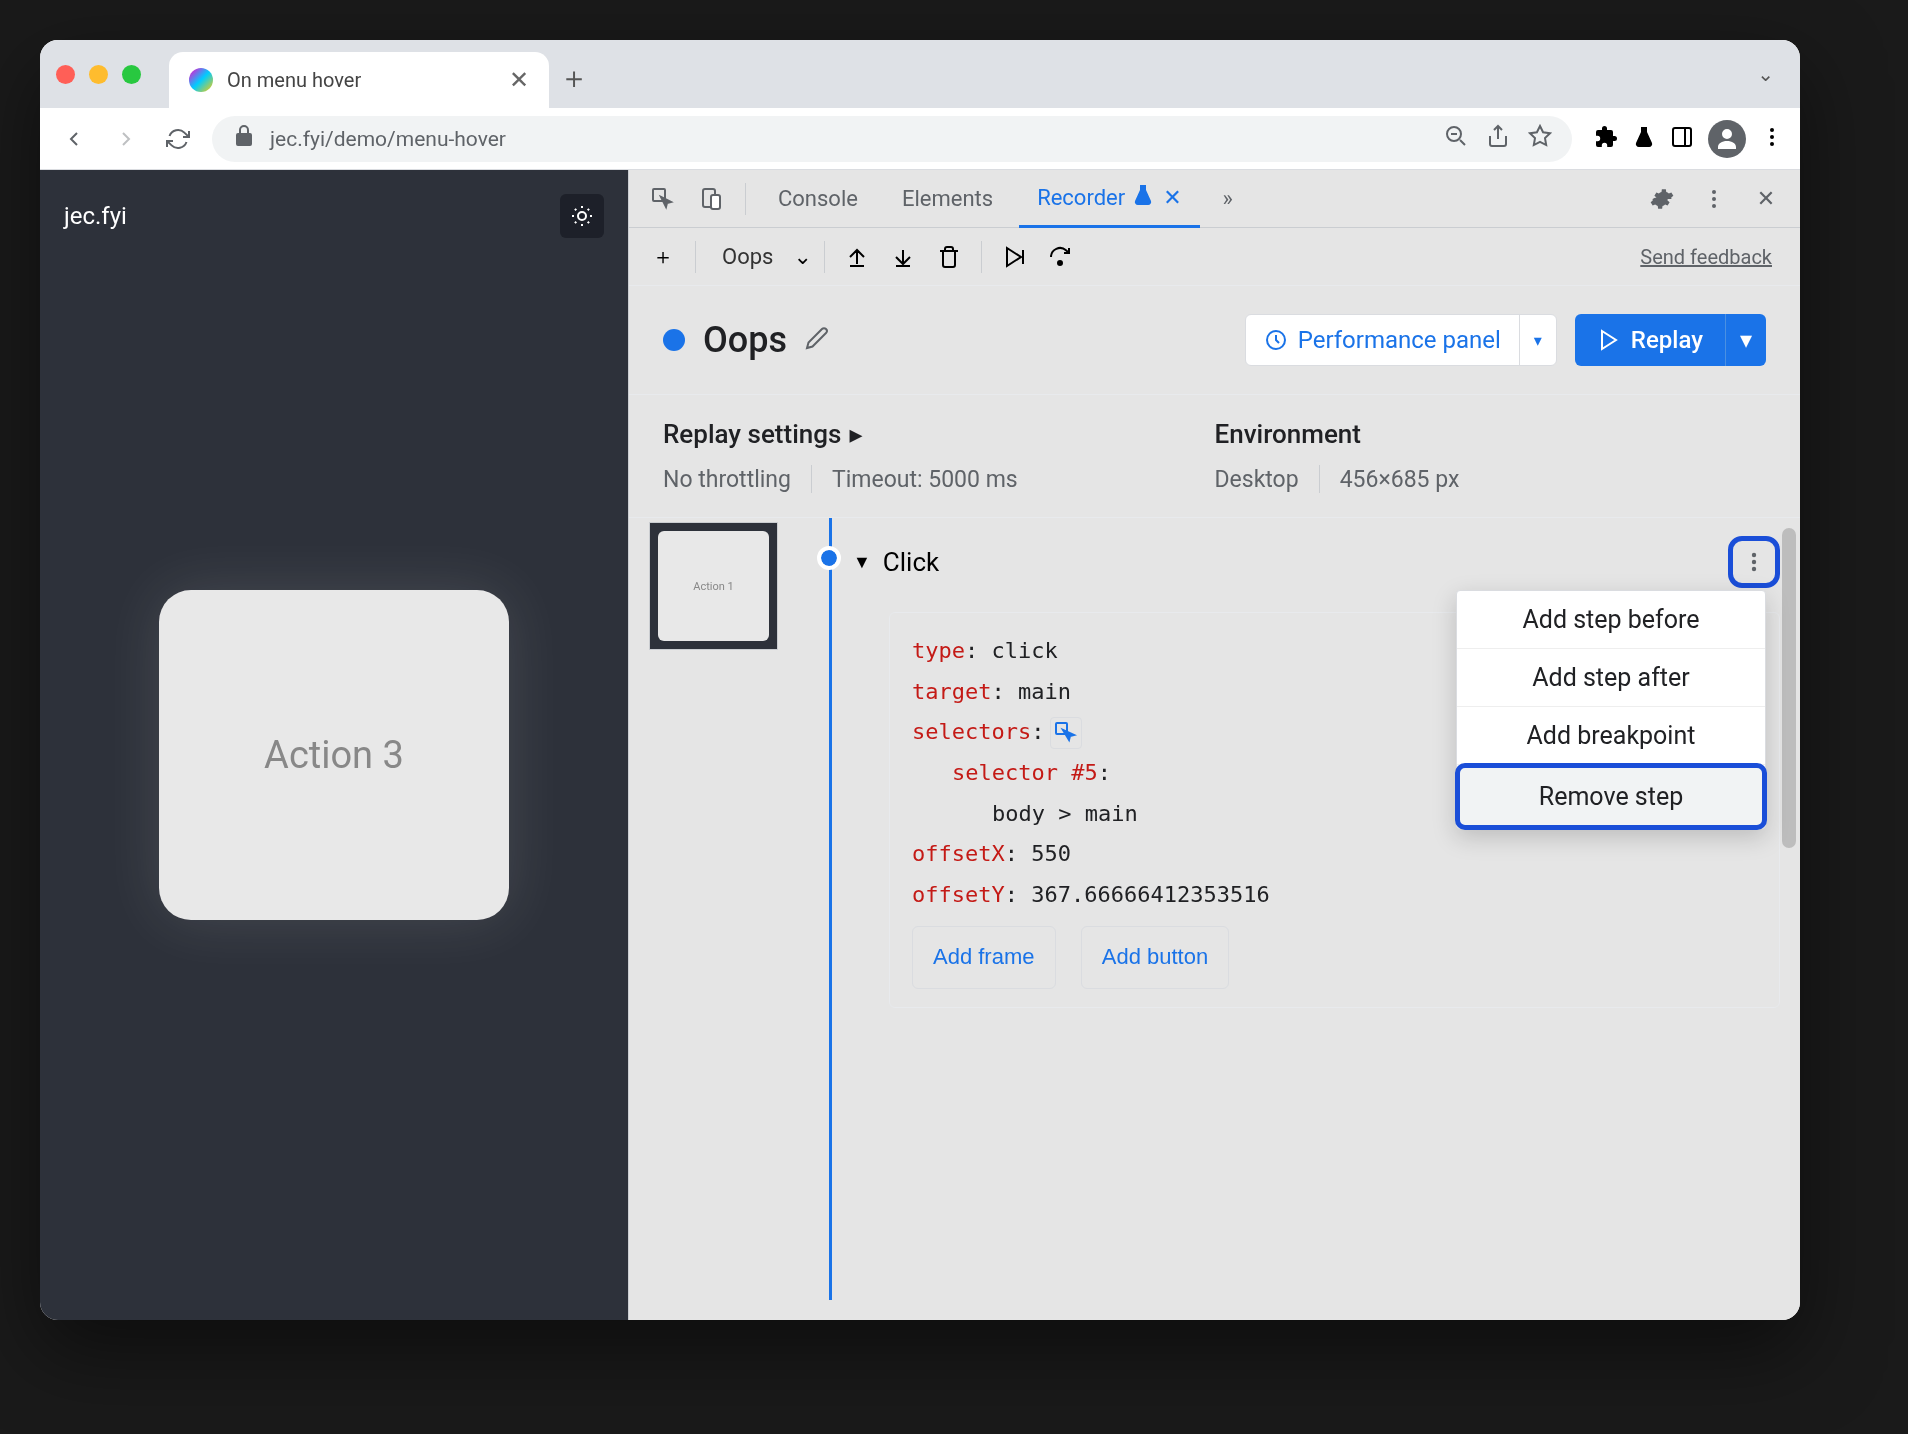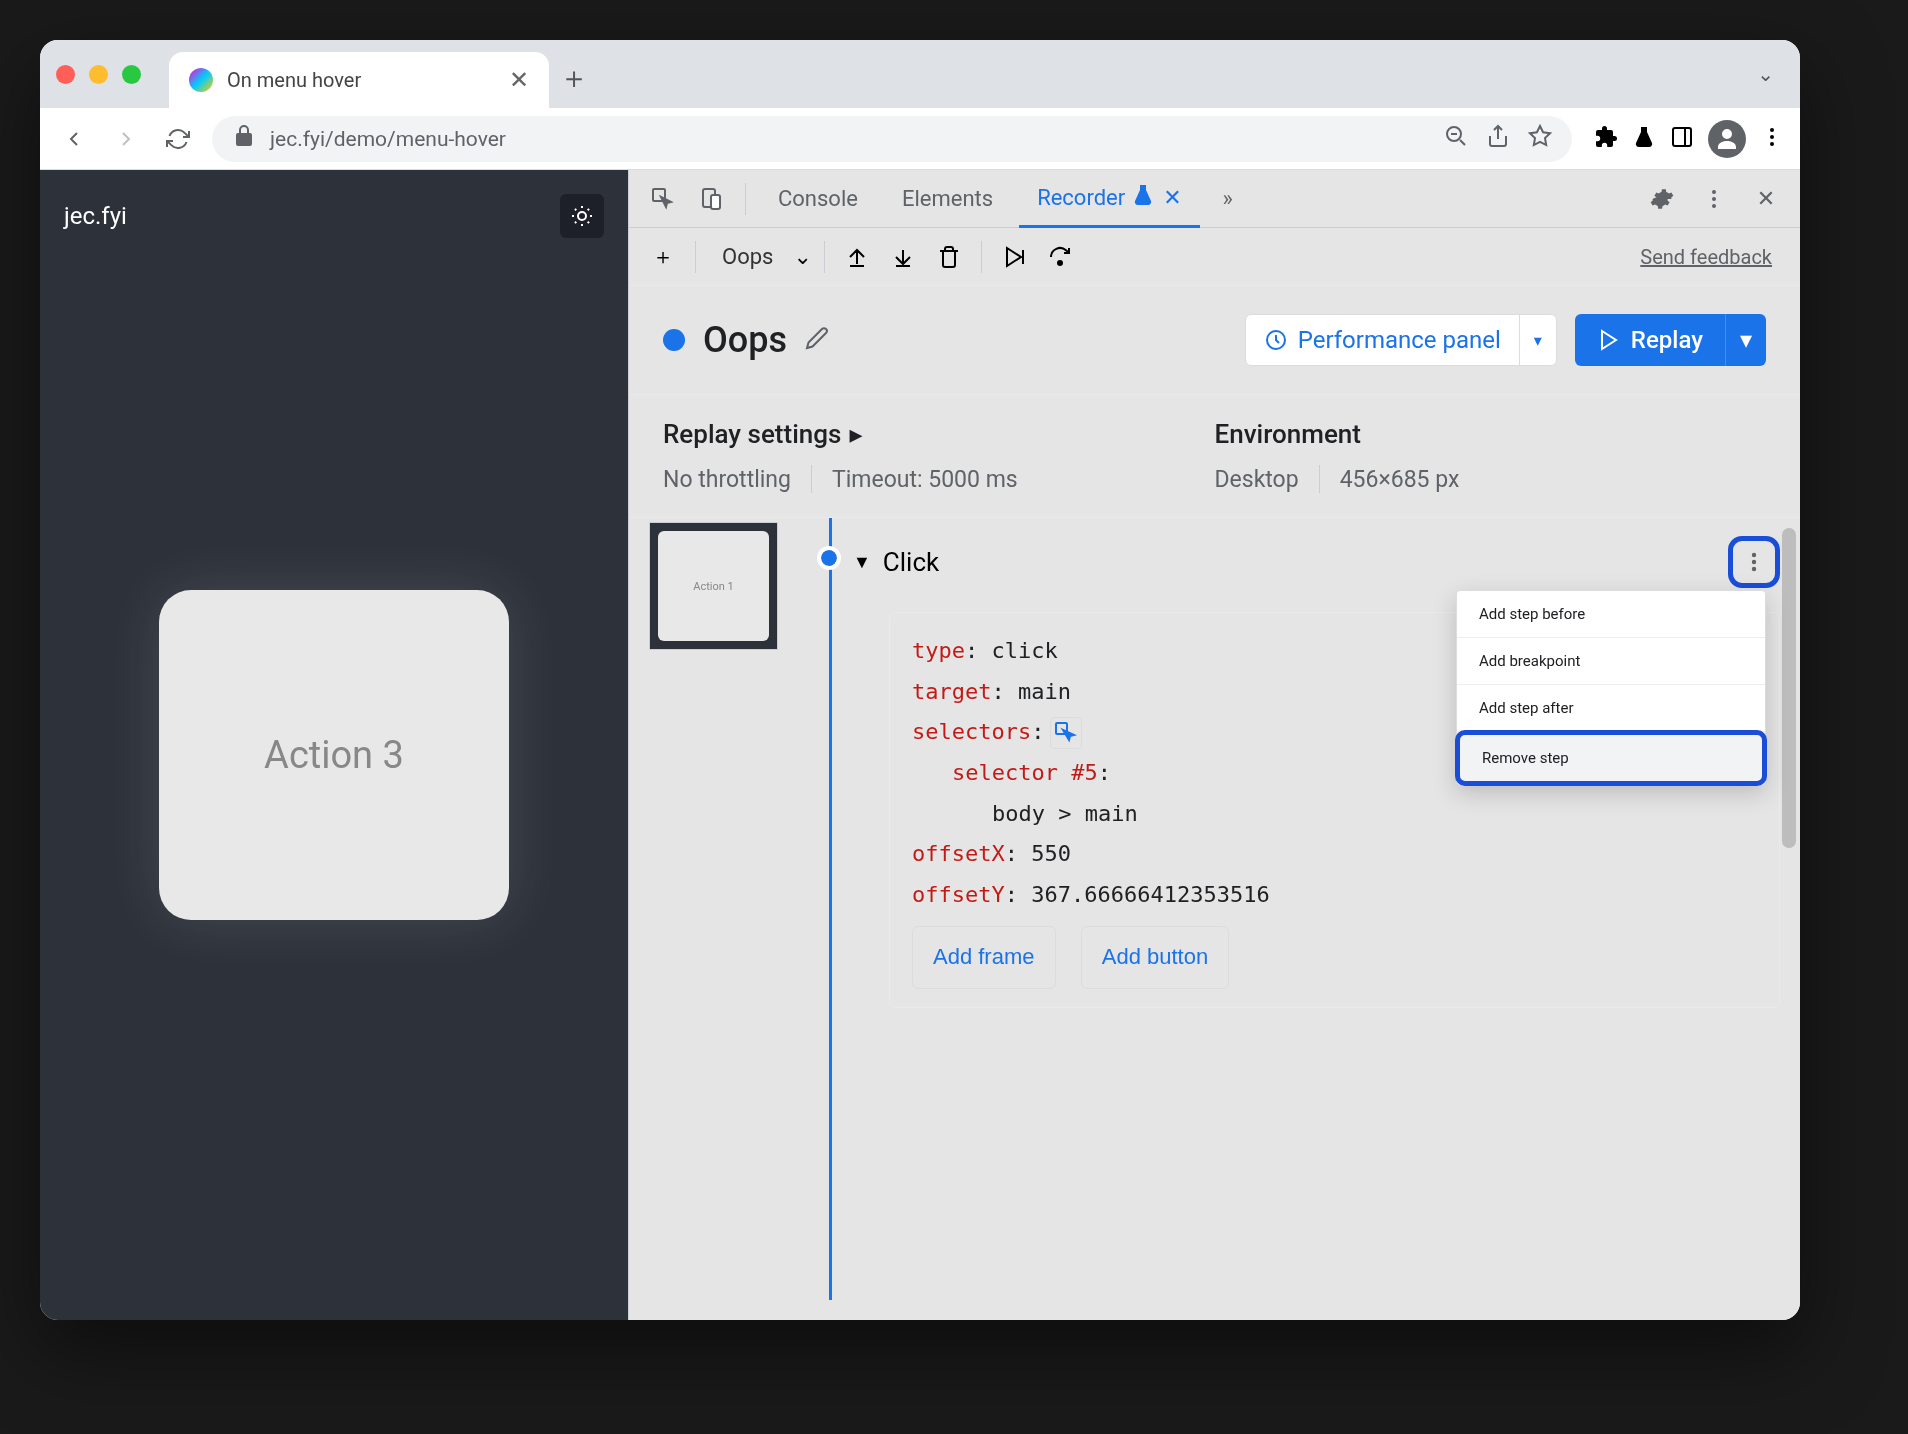--- a/index.html
+++ b/index.html
@@ -88,21 +88,21 @@
 .step-body { margin-top: 24px; margin-left: 40px; border: 1px solid #e8eaed; border-radius: 6px; padding: 18px 22px; font-family: Menlo, monospace; font-size: 22px; line-height: 1.85; }
 .key { color: #c41a16; }
 .val { color: #202124; }
 .sel-icon { display: inline-flex; width: 32px; height: 32px; border: 1px solid #dadce0; border-radius: 4px; align-items: center; justify-content: center; margin-left: 6px; vertical-align: middle; }
 .indent1 { padding-left: 40px; }
 .indent2 { padding-left: 80px; }
 .step-actions { margin-top: 10px; }
 .pill-btn { display: inline-block; border: 1px solid #dadce0; border-radius: 6px; padding: 10px 20px; color: #1a73e8; font-size: 22px; font-family: -apple-system, sans-serif; margin-right: 12px; cursor: pointer; }
 
 .context-menu { position: absolute; top: 72px; right: 14px; width: 310px; background: #fff; border: 1px solid #dadce0; border-radius: 4px; box-shadow: 0 8px 24px rgba(0,0,0,0.18); z-index: 100; }
-.ctx-item { padding: 14px 22px; font-size: 15px; color: #202124; border-bottom: 1px solid #eee; cursor: pointer; }
+.ctx-item { padding: 14px 22px; font-size: 25px; color: #202124; border-bottom: 1px solid #eee; cursor: pointer; text-align: center; }
 .ctx-item:last-child { border-bottom: none; }
 .ctx-item.highlighted { background: #f1f3f4; border: 5px solid #1a4ed8; border-radius: 10px; margin: -2px; position: relative; }
 
 .scrollbar { position: absolute; right: 4px; top: 10px; bottom: 10px; width: 14px; }
 .scroll-thumb { background: #bdbdbd; border-radius: 7px; width: 100%; height: 320px; }
 
 svg { width: 24px; height: 24px; }
 </style>
 </head>
 <body>
@@ -376,22 +376,22 @@
             <div><span class="key">offsetX</span><span class="val">: 550</span></div>
             <div><span class="key">offsetY</span><span class="val">: 367.66666412353516</span></div>
             <div class="step-actions">
               <span class="pill-btn">Add frame</span>
               <span class="pill-btn">Add button</span>
             </div>
           </div>
 
           <div class="context-menu">
             <div class="ctx-item">Add step before</div>
+            <div class="ctx-item">Add step after</div>
             <div class="ctx-item">Add breakpoint</div>
-            <div class="ctx-item">Add step after</div>
             <div class="ctx-item highlighted">Remove step</div>
           </div>
         </div>
         <div class="scrollbar">
               <div class="scroll-thumb"></div>
             </div>
       </div>
 
     </div>
   </div>

